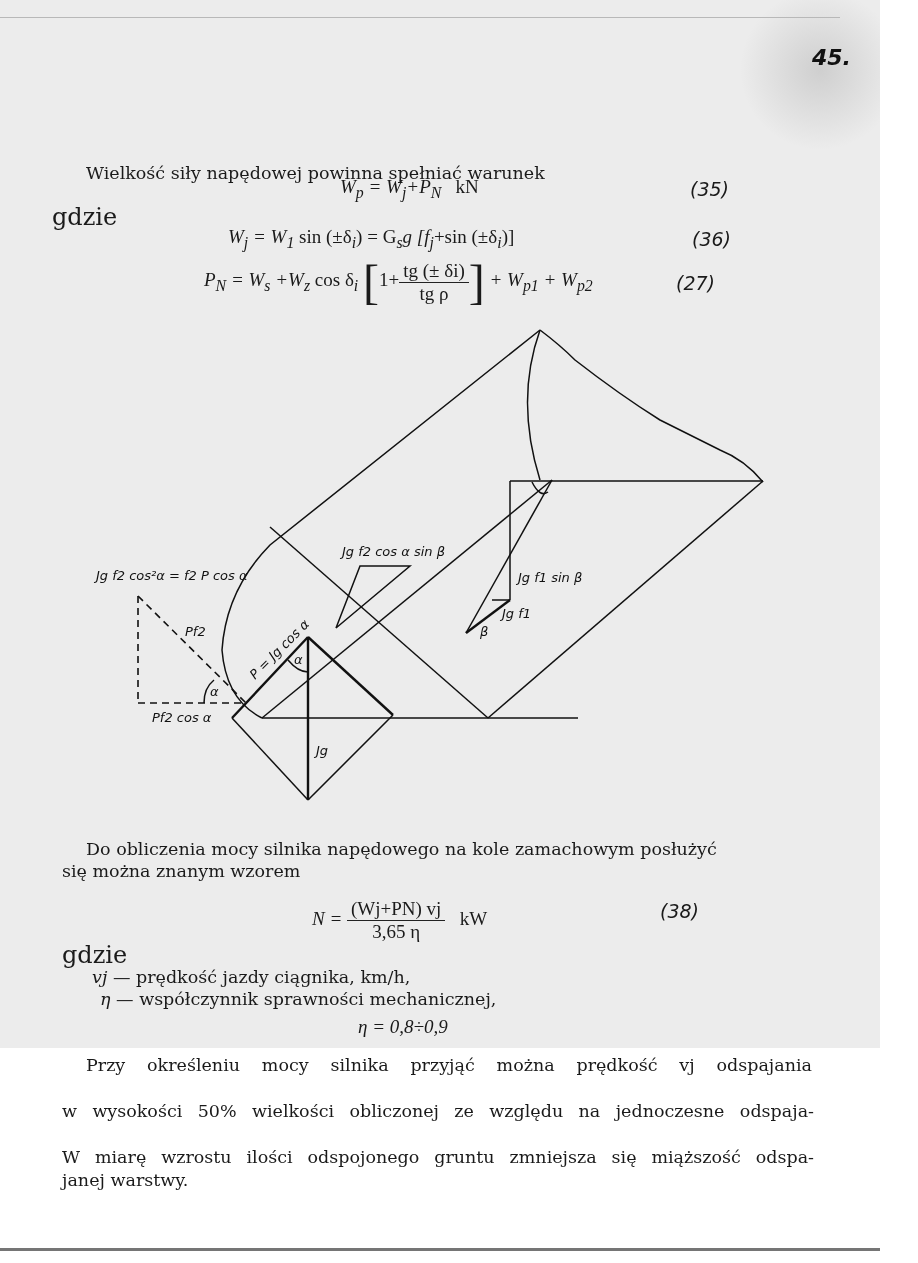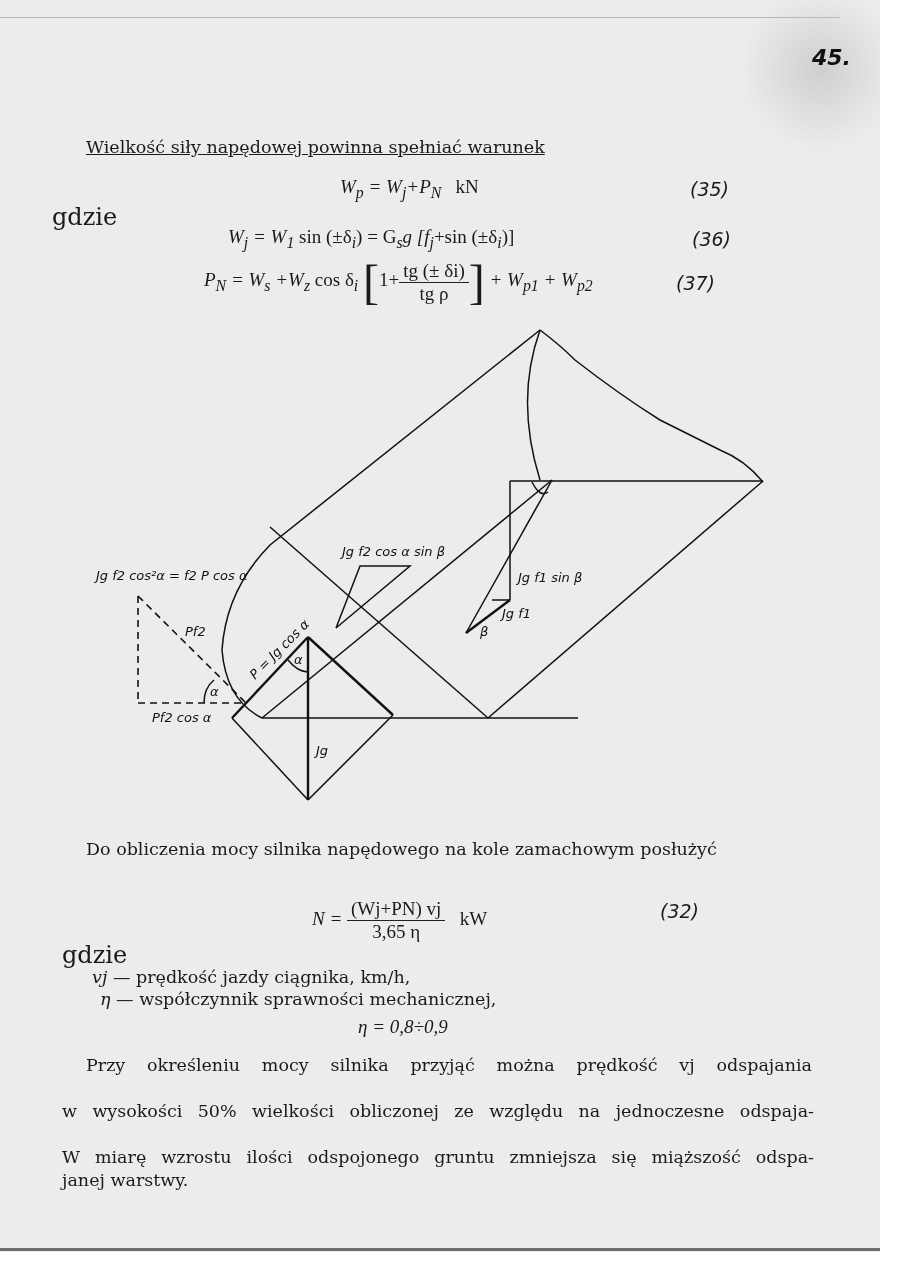--- a/index.html
+++ b/index.html
@@ -3,21 +3,21 @@
   <meta charset="utf-8">
   <style>
     html, body { margin: 0; padding: 0; }
     body {
       width: 918px; height: 1263px; position: relative; overflow: hidden;
       background: #ffffff;
       font-family: "DejaVu Serif", "Liberation Serif", serif;
       color: #1a1a1a;
     }
     .page {
-      position: absolute; left: 0; top: 0; width: 880px; height: 1252px;
+      position: absolute; left: 0; top: 0; width: 880px; height: 1048px;
       background: #ececec;
       background-image:
         radial-gradient(circle at 820px 70px, rgba(120,120,120,0.25), rgba(236,236,236,0) 80px);
     }
     .page-edge-top {
       position: absolute; left: 0; top: 17px; width: 840px; height: 1px;
       background: #b8b8b8;
     }
     .page-edge-bottom {
       position: absolute; left: 0; top: 1248px; width: 880px; height: 3px;
@@ -49,41 +49,41 @@
   </style>
 </head>
 <body>
 
 <div class="page">
   <div class="page-edge-top"></div>
   <div class="page-edge-bottom"></div>
 
   <div class="abs page-number">45.</div>
 
-  <div class="abs para" style="left:86px; top:134px;text-decoration:underline;">Wielkość siły napędowej powinna spełniać warunek</div>
+  <div class="abs para" style="left:86px; top:160px;">Wielkość siły napędowej powinna spełniać warunek</div>
   <div class="abs label-gdzie" style="left:52px; top:203px;">gdzie</div>
 
   <div class="abs eq" style="left:340px; top:176px;">
     <span>W</span><sub>p</sub>
     <span>= W</span><sub>j</sub><span>+P</span><sub>N</sub>
     &nbsp;&nbsp;<span class="up">kN</span>
   </div>
   <div class="abs eqnum" style="left:690px; top:178px;">(35)</div>
 
   <div class="abs eq" style="left:228px; top:226px;">
     <span>W</span><sub>j</sub>
     <span>= W</span><sub>1</sub><span class="up"> sin (±δ</span><sub>i</sub><span class="up">) = G</span><sub>s</sub><span>g [f</span><sub>j</sub><span class="up">+sin (±δ</span><sub>i</sub><span class="up">)]</span>
   </div>
   <div class="abs eqnum" style="left:692px; top:228px;">(36)</div>
 
   <div class="abs eq" style="left:204px; top:258px;">
     <span>P</span><sub>N</sub><span> = W</span><sub>s</sub><span> +W</span><sub>z</sub><span class="up"> cos δ</span><sub>i</sub>
     <span class="brk">[</span><span class="up">1+</span><span class="frac up"><span class="num">tg (± δi)</span><span class="den">tg ρ</span></span><span class="brk">]</span><span> + W</span><sub>p1</sub><span> + W</span><sub>p2</sub>
   </div>
-  <div class="abs eqnum" style="left:676px; top:272px;">(37)</div>
+  <div class="abs eqnum" style="left:676px; top:272px;">(27)</div>
 
   <svg class="diagram" width="880" height="820">
 
     <path class="stroke" d="M540 330 L270 545 Q226 590 222 650 Q226 700 262 718"></path>
     <path class="stroke" d="M540 330 Q515 400 540 480"></path>
     <path class="stroke" d="M540 330 Q560 345 575 360 Q620 395 660 420 Q700 440 720 450 Q745 460 763 482"></path>
     <line class="stroke" x1="510" y1="481" x2="763" y2="481"></line>
     <line class="stroke" x1="763" y1="481" x2="488" y2="718"></line>
     <line class="stroke" x1="262" y1="718" x2="578" y2="718"></line>
     <line class="stroke" x1="270" y1="527" x2="488" y2="718"></line>
@@ -117,27 +117,28 @@
     <text class="dlabel" x="294" y="664">α</text>
     <text class="dlabel" x="316" y="755">Jg</text>
     <text class="dlabel" x="342" y="556">Jg f2 cos α sin β</text>
     <text class="dlabel" x="518" y="582">Jg f1 sin β</text>
     <text class="dlabel" x="502" y="618">Jg f1</text>
     <text class="dlabel" x="480" y="636">β</text>
   </svg>
 
 
   <div class="abs para justify last" style="left:86px; top:836px; width:732px;">Do obliczenia mocy silnika napędowego na kole zamachowym posłużyć</div>
+  <div class="abs para" style="left:62px; top:858px;">się można znanym wzorem</div>
 
   <div class="abs eq" style="left:312px; top:898px;">
     <span>N =</span>
     <span class="frac up"><span class="num">(Wj+PN) vj</span><span class="den">3,65 η</span></span>
     &nbsp;&nbsp;<span class="up">kW</span>
   </div>
-  <div class="abs eqnum" style="left:660px; top:900px;">(32)</div>
+  <div class="abs eqnum" style="left:660px; top:900px;">(38)</div>
 
   <div class="abs label-gdzie" style="left:62px; top:941px;">gdzie</div>
   <div class="abs para" style="left:92px; top:964px;">
     <i>vj</i> <span>—</span> <span>prędkość jazdy ciągnika, km/h,</span>
   </div>
   <div class="abs para" style="left:100px; top:986px;">
     <i>η</i> <span>—</span> <span>współczynnik sprawności mechanicznej,</span>
   </div>
   <div class="abs eq" style="left:358px; top:1016px;">η = 0,8÷0,9</div>
 

